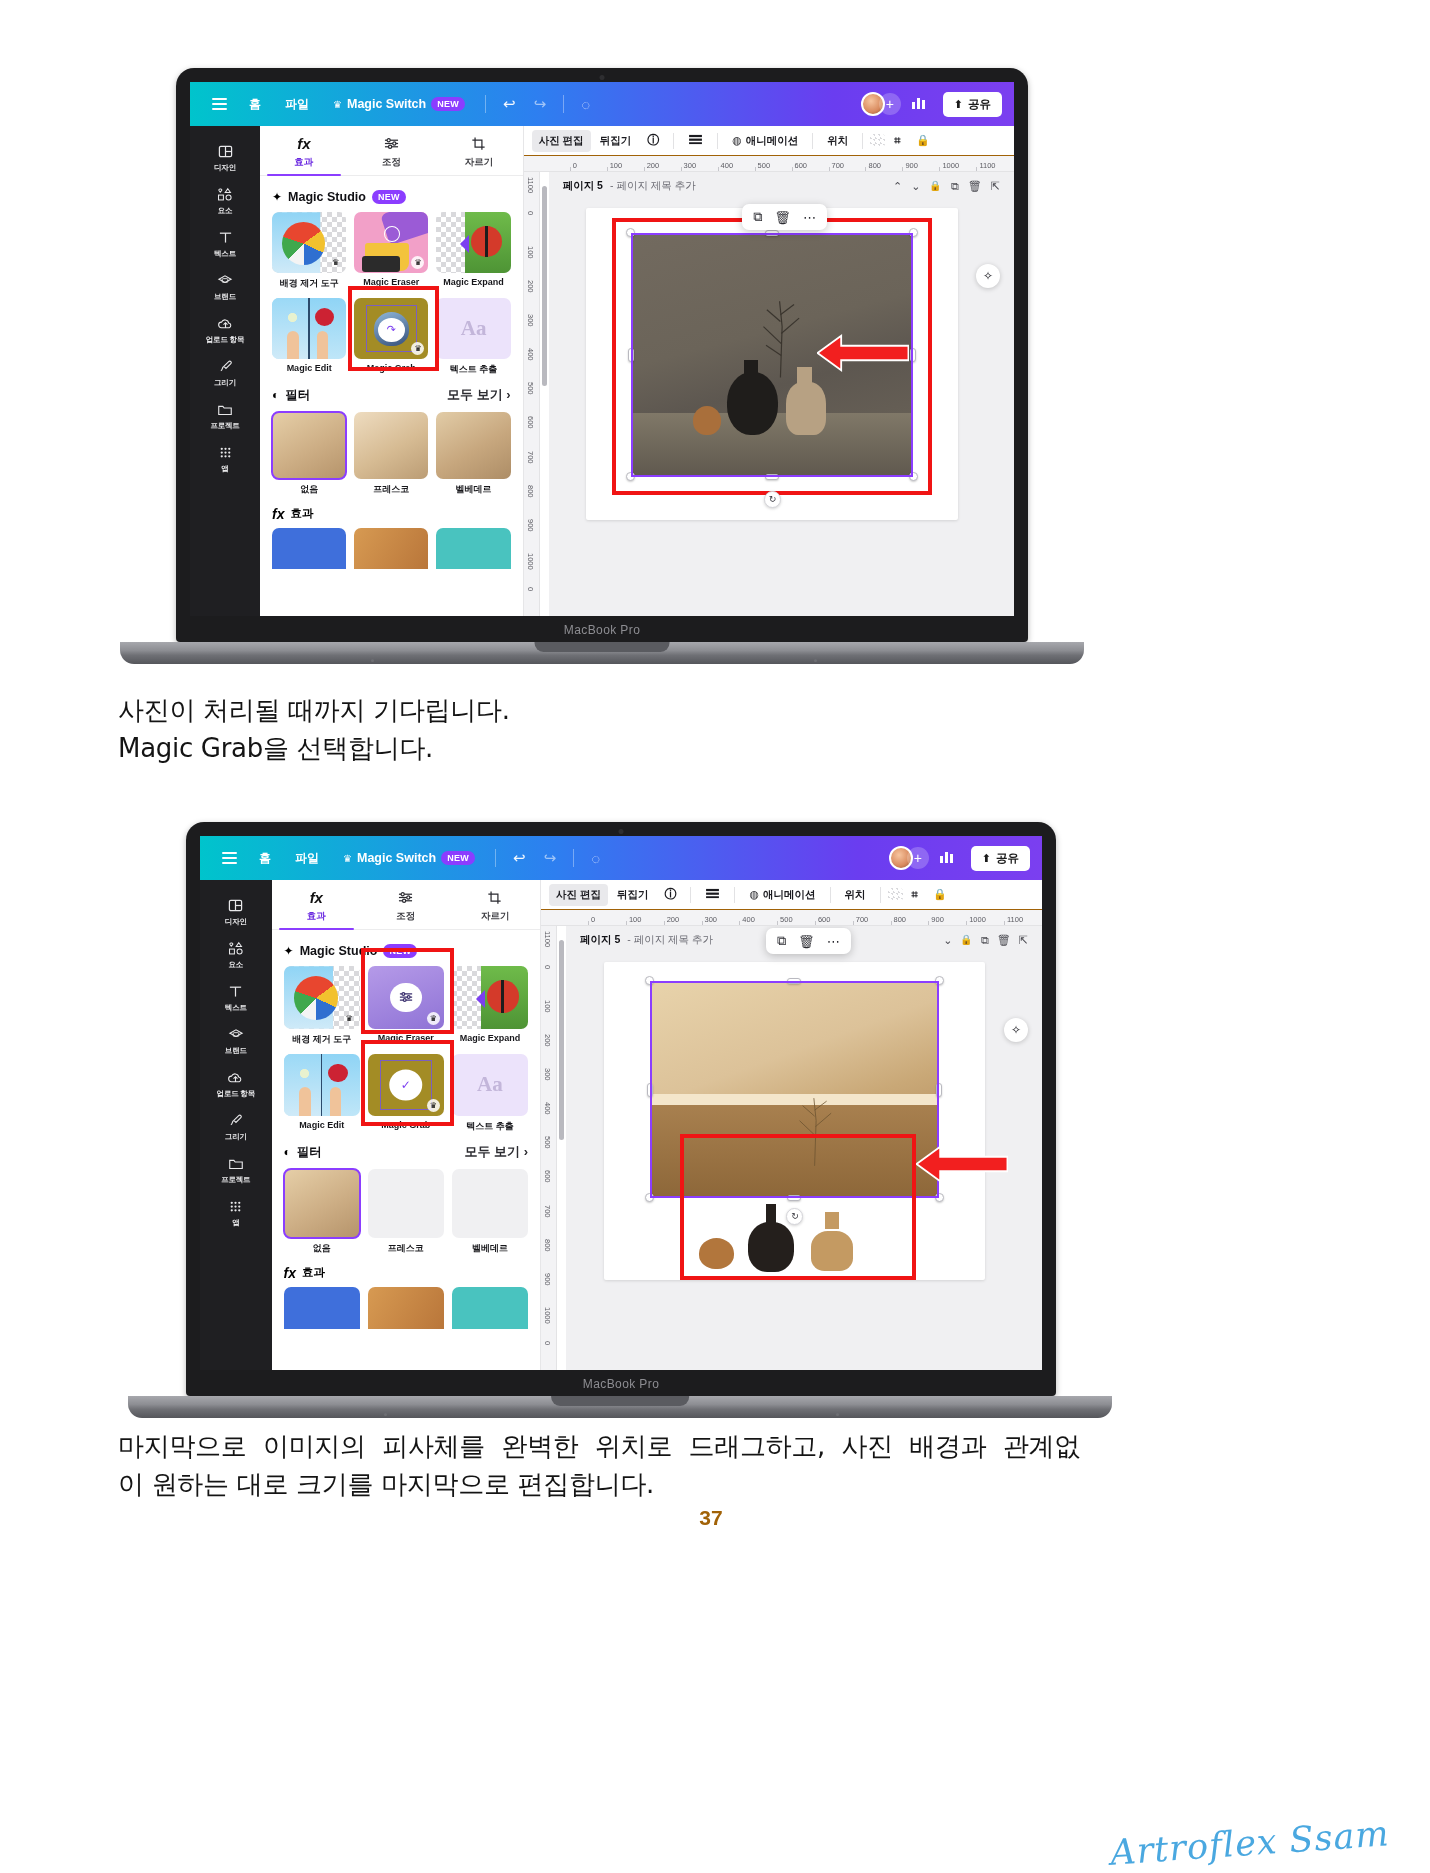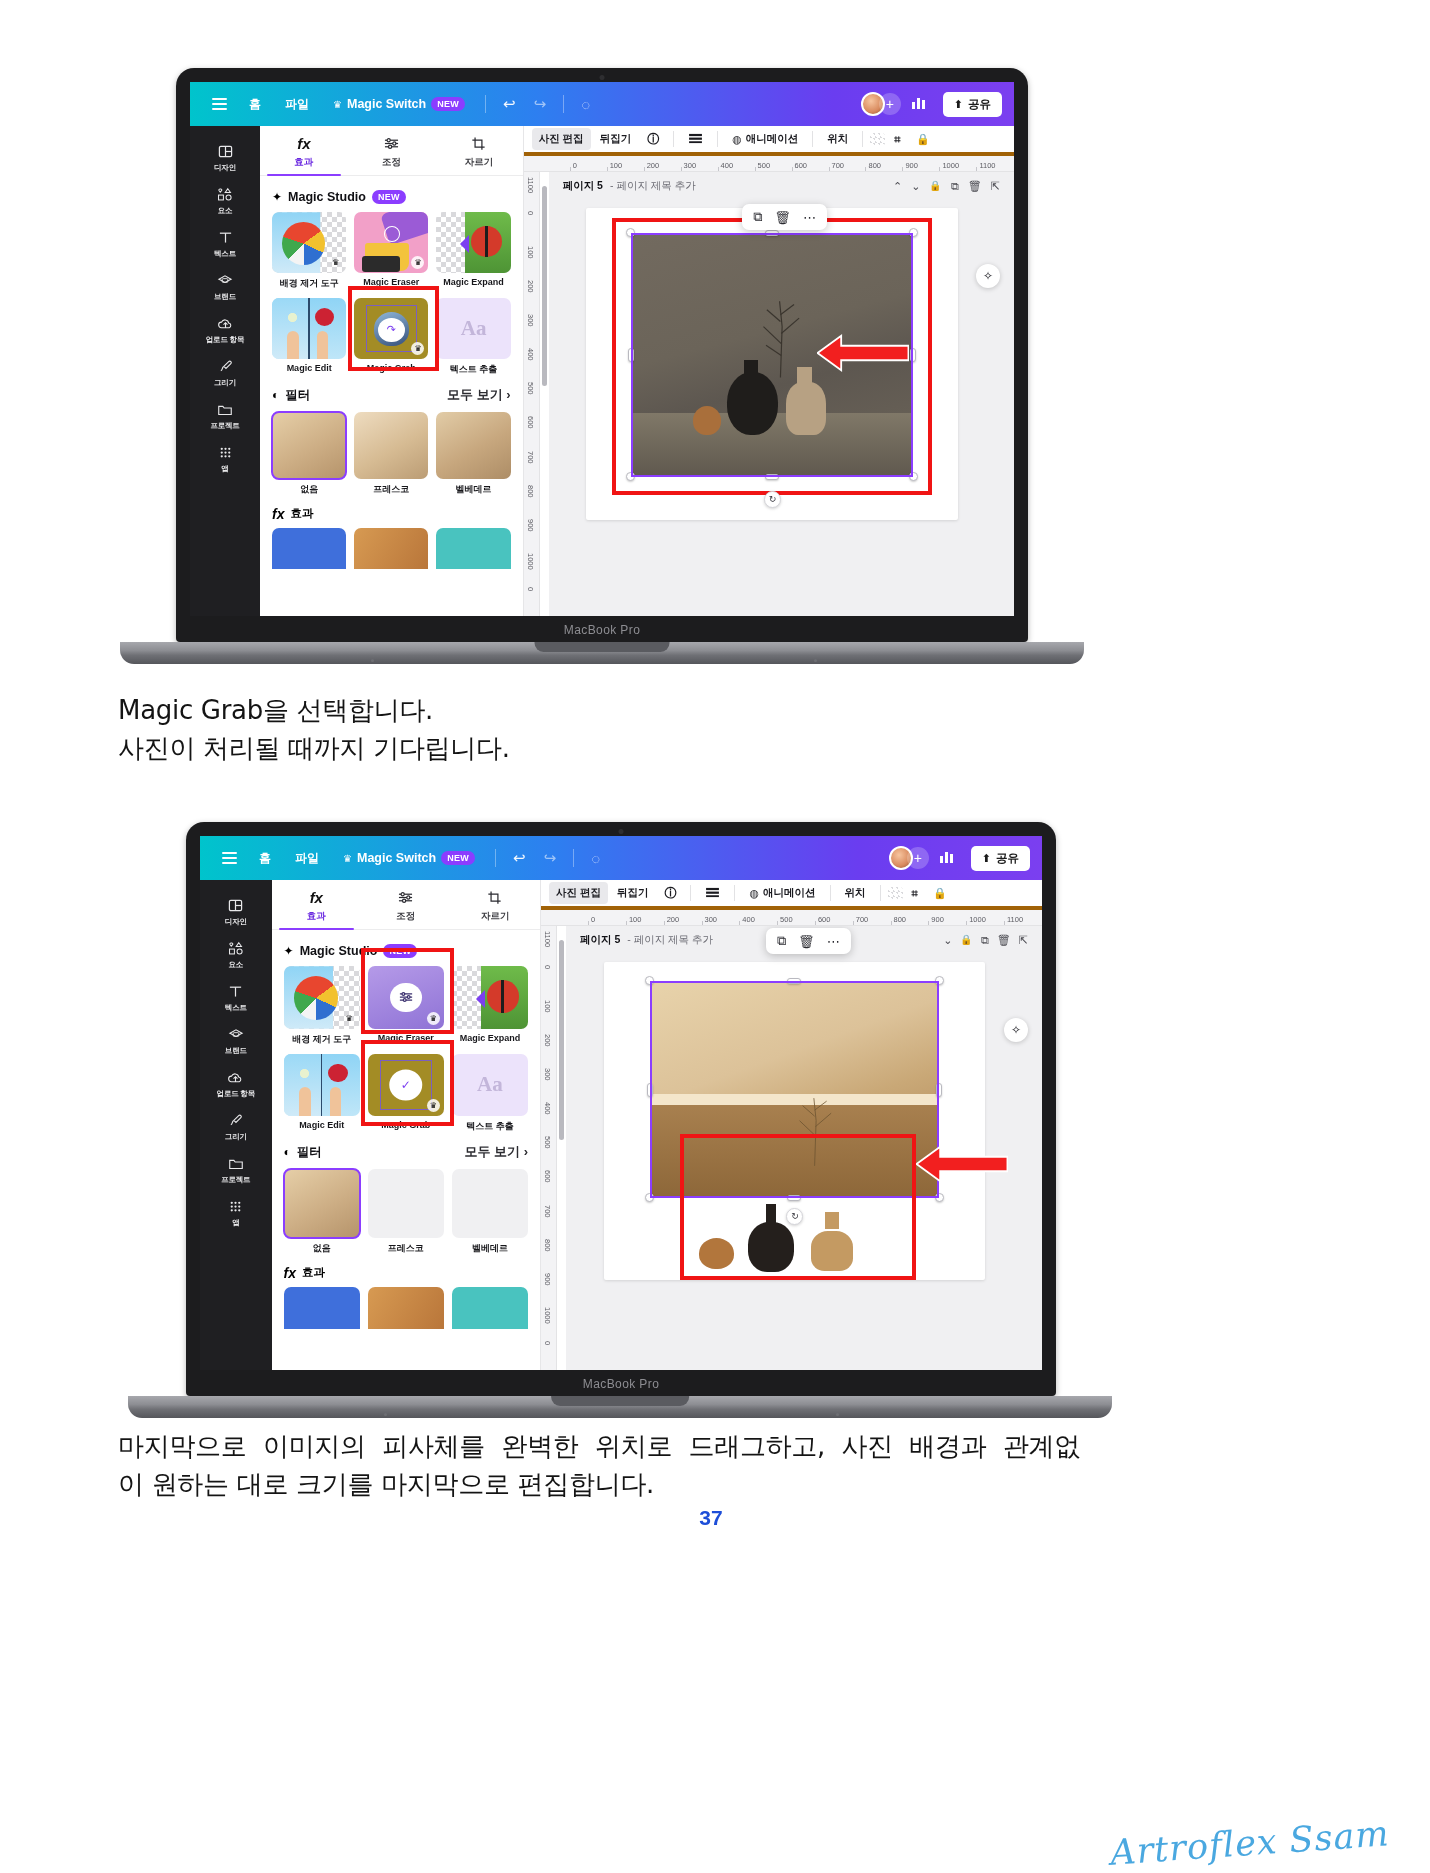--- a/index.html
+++ b/index.html
@@ -128,21 +128,21 @@
   .fx-head .f-i { font-style: italic; font-weight: 700; font-size: 14px; }
   .fx-head .f-t { font-size: 11.5px; font-weight: 700; }
   .fx-row { display: grid; grid-template-columns: repeat(3,1fr); gap: 8px; }
   .fx-tile { width: 100%; aspect-ratio: 1/.55; border-radius: 7px 7px 0 0; }
 
   
   .redbox { position: absolute; border: 4px solid #f01414; background: transparent; pointer-events: none; z-index: 6; }
 
   
   .canvas-wrap { flex: 1; display: flex; flex-direction: column; min-width: 0; background: #fff;}
-  .ctxbar { height: 30px; display: flex; align-items: center; gap: 2px; padding: 0 8px; border-bottom: 4px solid #a16207; }
+  .ctxbar { height: 30px; display: flex; align-items: center; gap: 2px; padding: 0 8px; border-bottom: 1px solid #a16207; }
   .ctxbar .cb { font-size: 10.5px; font-weight: 700; color: #1a1a1f; padding: 4px 7px; border-radius: 4px; white-space: nowrap; }
   .ctxbar .cb.sel { background: #e9e9ec; }
   .cb-sep { width: 1px; height: 16px; background: #e2e2e4; margin: 0 5px; }
 
   .ruler-h { height: 16px; display: flex; align-items: flex-end; background: #f3f3f5; border-bottom: 1px solid #e3e3e5; position: relative; }
   .ruler-h .rt { position: absolute; bottom: 1px; font-size: 7.5px; color: #5c5c63; }
   .ruler-h .rtick { position: absolute; bottom: 0; width: 1px; height: 4px; background: #c6c6cb; }
 
   .canvas-area { flex: 1; display: flex; min-height: 0; }
   .ruler-v { width: 16px; background: #f3f3f5; border-right: 1px solid #e3e3e5; position: relative; }
@@ -189,21 +189,21 @@
   
   .caption {
     position: absolute;
     font-family: "DejaVu Sans", "Liberation Sans", sans-serif;
     font-size: 26px; line-height: 1.45; color: #141414;
     letter-spacing: -.3px;
   }
   .caption .justified { text-align: justify; text-align-last: justify; }
   .pagenum {
     position: absolute; left: 0; right: 8px; text-align: center;
-    font-size: 21px; font-weight: 700; color: #1d4ed8;
+    font-size: 21px; font-weight: 700; color: #a16207;
   }
   .signature {
     position: absolute; right: 40px; bottom: 10px;
     font-family: "DejaVu Serif", serif; font-style: italic;
     font-size: 35px; color: #4aa8e0; transform: rotate(-4deg);
     letter-spacing: 1px;
   }
 </style>
 </head>
 <body>
@@ -631,22 +631,22 @@
   </div>
 
   <div class="laptop-base" style="left:120px; top:642px; width:964px; height:22px;">
     <div class="base-notch"></div>
     <div class="base-foot" style="left:26%"></div>
     <div class="base-foot" style="left:72%"></div>
   </div>
 </div>
 
 <div class="caption" style="left:118px; top:692px; width:962px;">
+  <div>사진이 처리될 때까지 기다립니다.</div>
   <div>Magic Grab을 선택합니다.</div>
-  <div>사진이 처리될 때까지 기다립니다.</div>
 </div>
 
 <div class="laptop">
 
   <div class="laptop-lid" style="left:186px; top:822px; width:870px; height:574px;">
     <div class="lid-cam"></div>
     <div class="screen" style="width:842px; height:534px;">
 
       <div class="app">
 

